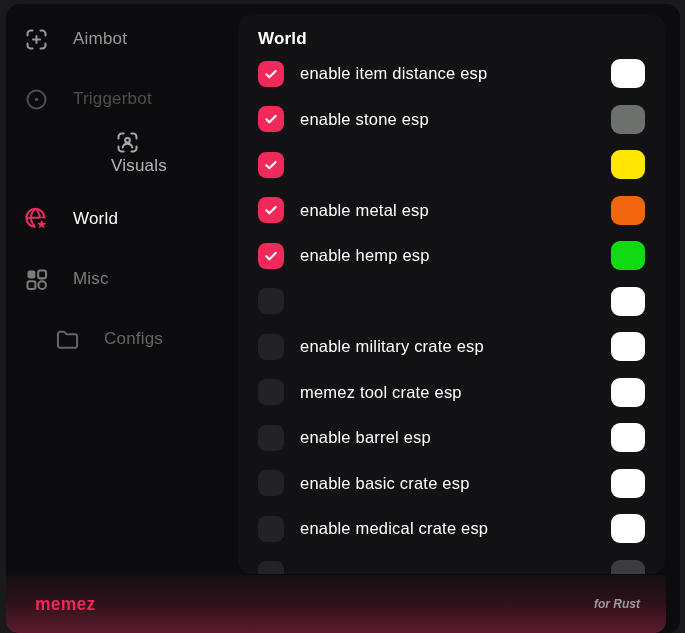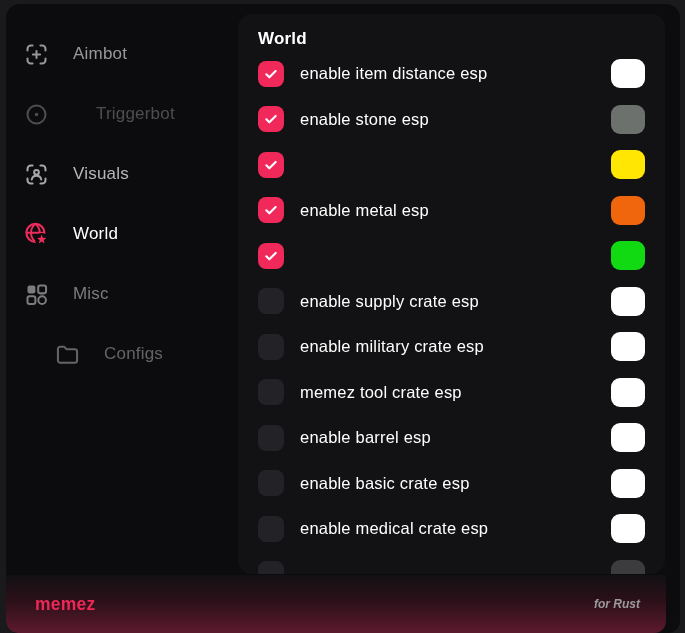--- a/index.html
+++ b/index.html
@@ -13,21 +13,21 @@
   .window {
     position: absolute;
     left: 6px; top: 4px; right: 5px; bottom: 0;
     background: #0c0c0e;
     border-radius: 14px 14px 12px 12px;
     overflow: hidden;
   }
   
   .sidebar {
     position: absolute;
-    left: 0; top: 15px; width: 226px; bottom: 58px;
+    left: 0; top: 0; width: 226px; bottom: 58px;
     padding-top: 5px;
   }
   .side-item {
     height: 60px;
     display: flex;
     align-items: center;
     padding-left: 17px;
     cursor: pointer;
   }
   .side-item .icon {
@@ -35,22 +35,22 @@
     display: inline-flex; align-items: center; justify-content: center;
     flex: 0 0 27px;
   }
   .side-item .icon svg { width: 27px; height: 27px; }
   .side-label {
     margin-left: 23px;
     font-size: 17px;
     letter-spacing: 0.2px;
   }
   .side-item.s-aimbot    { color: #989898; }
-  .side-item.s-trigger   { color: #4e4e4e; gap: 23px; }
-  .side-item.s-visuals   { color: #b6b6b6; }
+  .side-item.s-trigger   { color: #4e4e4e; }
+  .side-item.s-visuals   { color: #b6b6b6; flex-direction: column; }
   .side-item.s-world     { color: #ffffff; font-weight: 500; }
   .side-item.s-misc      { color: #7c7c7c; }
   .side-item.s-configs   { color: #646464; padding-left: 48px; }
   
   .panel {
     position: absolute;
     left: 232px; top: 10px; right: 15px; height: 560px;
     background: #121214;
     border-radius: 14px;
     padding: 13px 20px 0 20px;
@@ -235,26 +235,26 @@
       <span class="row-label">enable metal esp</span>
       <span class="swatch" style="background: rgb(240, 102, 13);"></span>
     </div>
 
     <div class="row">
       <span class="checkbox on">
           <svg viewBox="0 0 24 24">
             <path d="M5 12.5l4.5 4.5L19 7.5" stroke="#fff" stroke-width="3.2" fill="none" stroke-linecap="round" stroke-linejoin="round"></path>
           </svg>
         </span>
+      <span class="row-label">enable hemp esp</span>
       <span class="swatch" style="background: rgb(18, 218, 18);"></span>
     </div>
 
     <div class="row">
       <span class="checkbox"></span>
-      <span class="row-label">enable supply crate esp</span>
       <span class="swatch" style="background: rgb(255, 255, 255);"></span>
     </div>
 
     <div class="row">
       <span class="checkbox"></span>
       <span class="row-label">enable military crate esp</span>
       <span class="swatch" style="background: rgb(255, 255, 255);"></span>
     </div>
 
     <div class="row">

